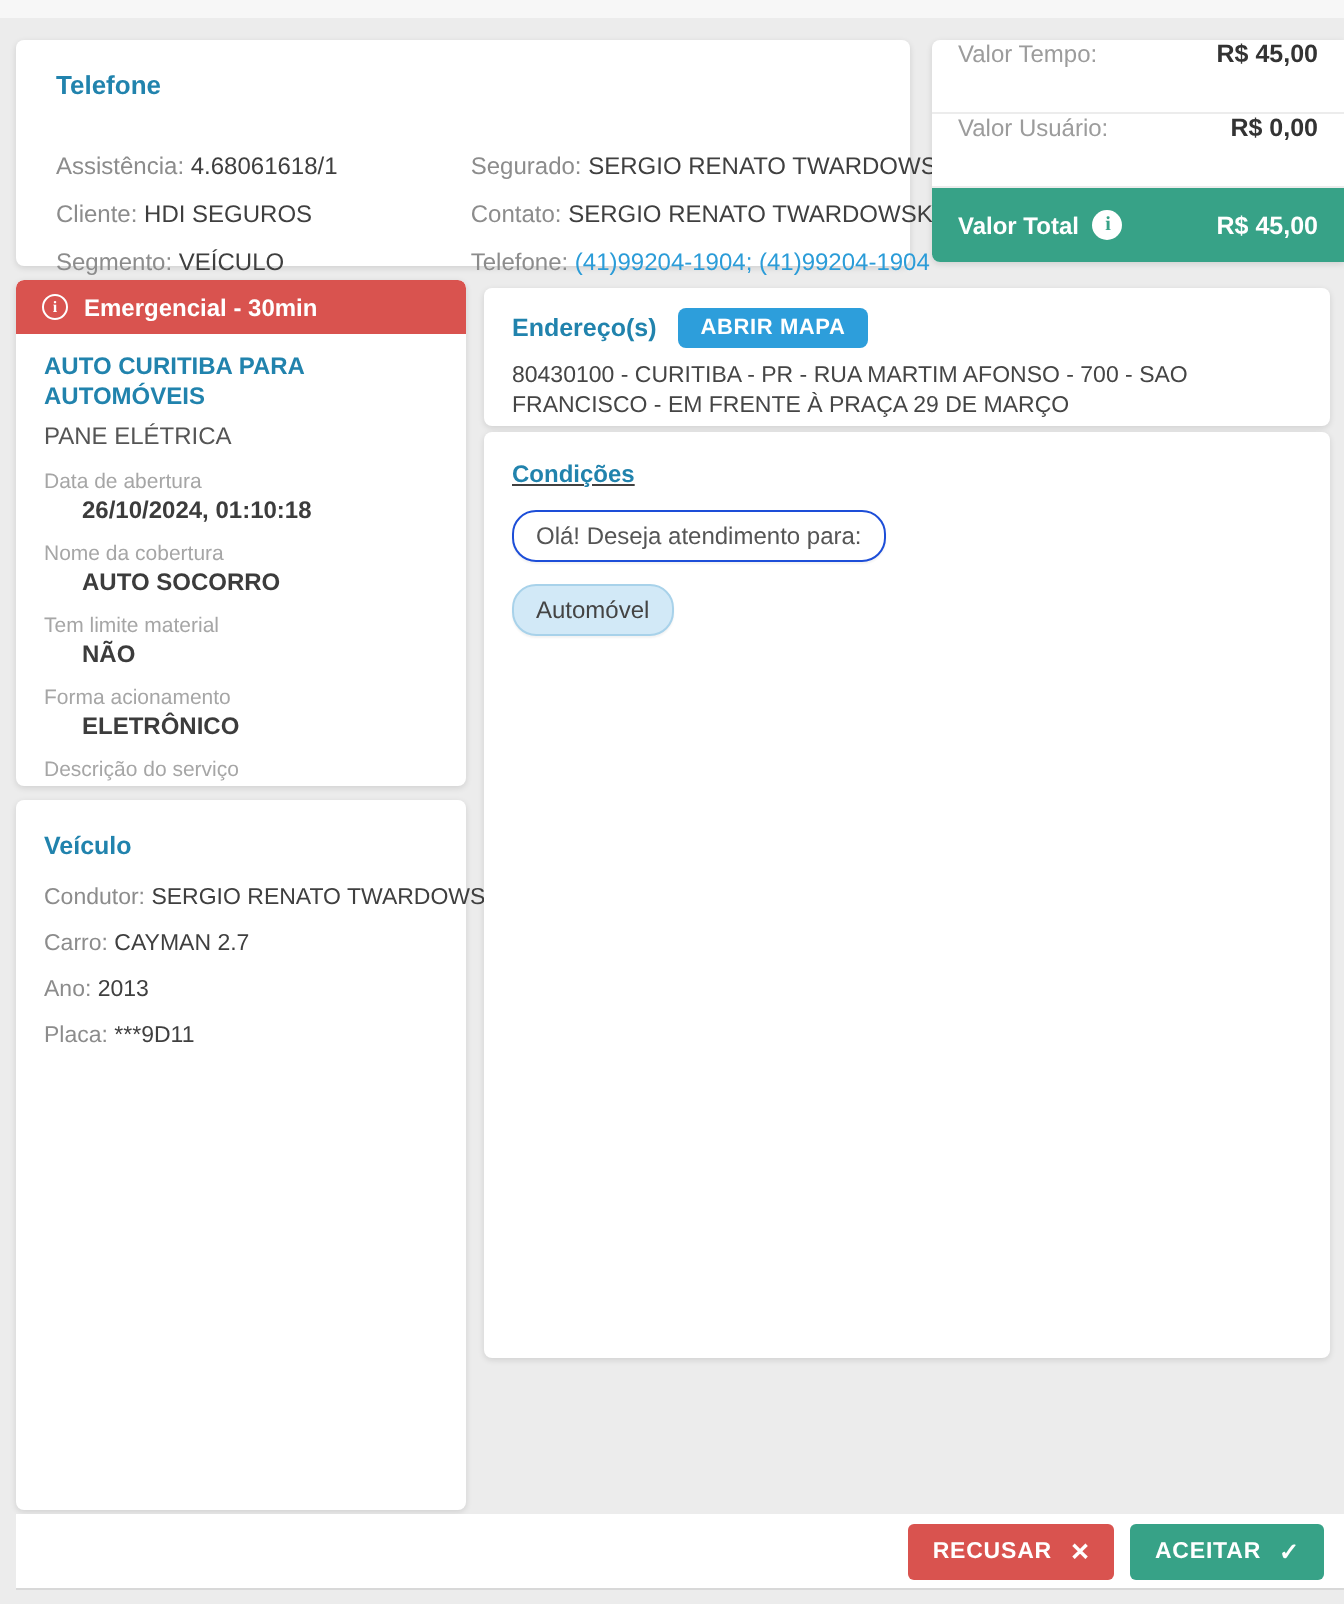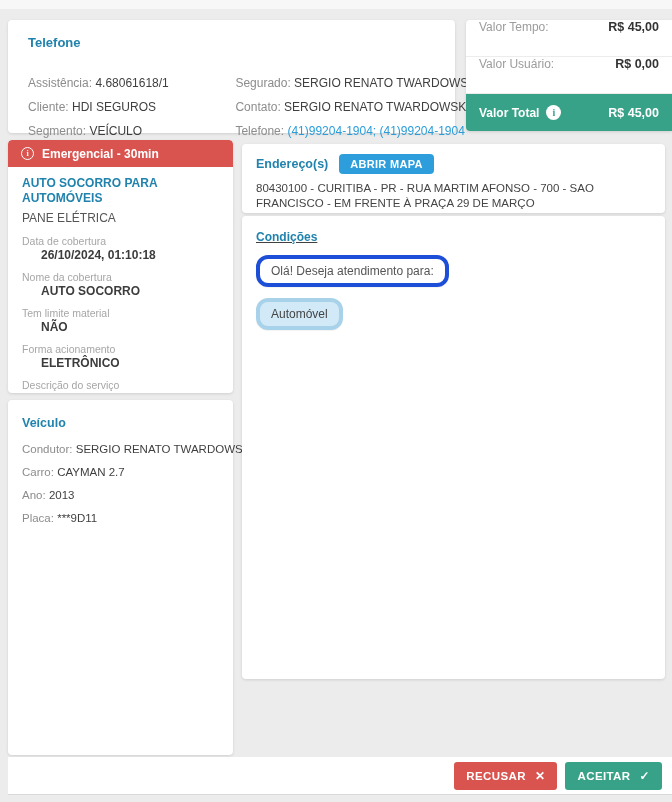--- a/index.html
+++ b/index.html
@@ -82,21 +82,21 @@
     padding:4px 11px; cursor:pointer;
   }
   .endereco-text { margin-top:7px; font-size:11.5px; color:#454545; line-height:15px; }
 
   
   .condicoes-card { left:242px; top:216px; width:423px; height:463px; padding:14px;text-decoration:underline; }
   .condicoes-card .section-title { font-size:12px; }
   .pill-row { margin-top:11px; }
   .pill {
     display:inline-block; font-size:12px; color:#555; background:#fff;
-    border:4px solid #1d4ed8; border-radius:12px; padding:5px 11px;
+    border:1px solid #1d4ed8; border-radius:12px; padding:5px 11px;
     box-shadow:0 1px 1px rgba(0,0,0,.05);
   }
   .pill.blue { background:#d2e9f7; border-color:#a8d2ea; color:#444; }
 
   
   .footer-bar {
     position:absolute; left:8px; top:757px; width:664px; height:38px; background:#fff;
     border-bottom:1px solid #d8d8d8;
     display:flex; align-items:center; justify-content:flex-end; gap:8px; padding-right:10px;
   }
@@ -165,24 +165,24 @@
     <span class="valor-value">R$ 45,00</span>
   </div>
 </div>
 
 <div class="card servico-card">
   <div class="servico-banner">
     <span class="info-circle-outline">i</span>
     <span>Emergencial - 30min</span>
   </div>
   <div class="servico-body">
-    <div class="servico-title">AUTO SOCORRO PARA AUTOMÓVEIS</div>
+    <div class="servico-title">AUTO CURITIBA PARA AUTOMÓVEIS</div>
     <div class="servico-sub">PANE ELÉTRICA</div>
     <div class="detail-block">
-      <div class="detail-label">Data de cobertura</div>
+      <div class="detail-label">Data de abertura</div>
       <div class="detail-value">26/10/2024, 01:10:18</div>
     </div>
     <div class="detail-block">
       <div class="detail-label">Nome da cobertura</div>
       <div class="detail-value">AUTO SOCORRO</div>
     </div>
     <div class="detail-block">
       <div class="detail-label">Tem limite material</div>
       <div class="detail-value">NÃO</div>
     </div>

